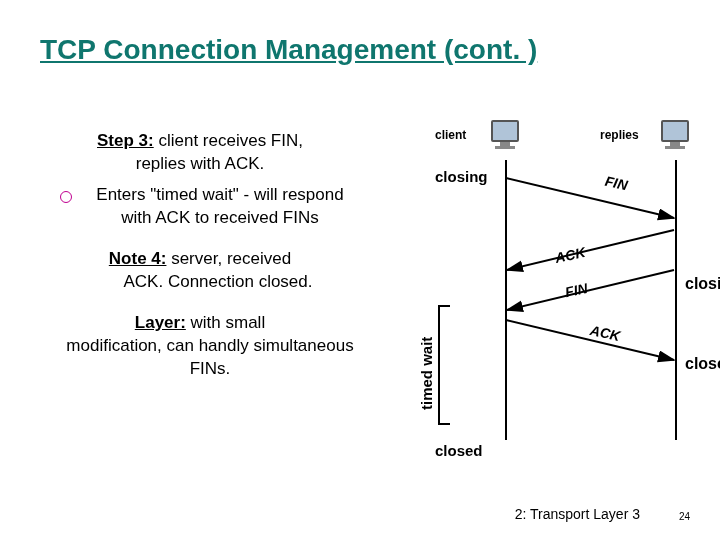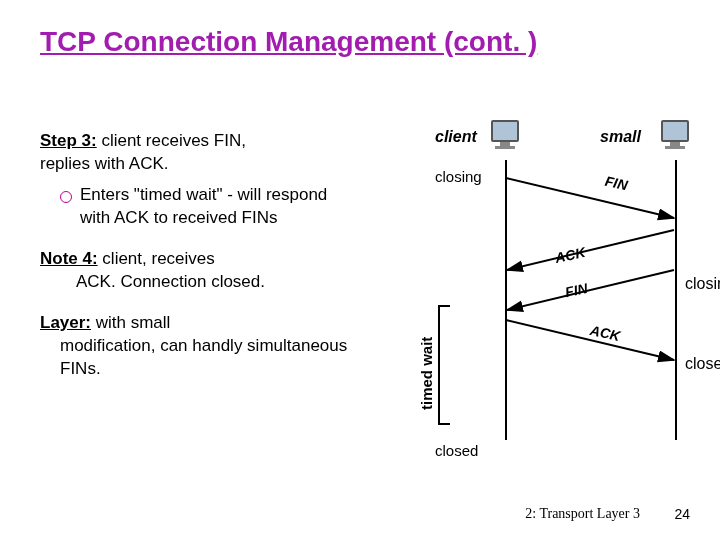--- a/index.html
+++ b/index.html
@@ -6,34 +6,35 @@
   body {
     width: 720px;
     height: 540px;
     background: #fff;
     font-family: "Comic Sans MS", cursive, sans-serif;
     position: relative;
     overflow: hidden;
   }
   .slide-title {
     position: absolute;
-    top: 26px;
+    top: 34px;
     left: 40px;
     font-size: 28px;
     font-weight: bold;
     text-decoration: underline;
-    color: #a21caf;
+    color: #0f766e;
   }
   .left-col {
     position: absolute;
     top: 130px;
     left: 40px;
     width: 320px;
     font-size: 17px;
     line-height: 1.35;
+    text-align: center;
   }
   .step-head {
     text-decoration: underline;
     font-weight: bold;
   }
   .sub-bullet {
     margin-top: 8px;
     margin-left: 20px;
     position: relative;
     padding-left: 20px;
@@ -51,21 +52,21 @@
   }
   .block { margin-bottom: 18px; }
 
   .diagram {
     position: absolute;
     top: 120px;
     left: 380px;
     width: 330px;
     height: 360px;
   }
-  .host-label { position: absolute; font-size: 16px; font-weight: bold; font-style: italic; }
+  .host-label { position: absolute; font-size: 12px; font-weight: bold; }
   .client-label { left: 55px; top: 8px; }
   .server-label { left: 220px; top: 8px; }
 
   .computer {
     position: absolute;
     width: 40px;
     height: 32px;
   }
   .monitor {
     width: 28px; height: 22px; background: #b0c4d8; border: 2px solid #555;
@@ -79,21 +80,21 @@
   .lifeline {
     position: absolute;
     width: 2px;
     background: #000;
     top: 40px;
     height: 280px;
   }
   .lifeline.client { left: 125px; }
   .lifeline.server { left: 295px; }
 
-  .state-label { position: absolute; font-size: 15px; }
+  .state-label { position: absolute; font-size: 15px; font-weight: bold; }
   .closing-client { left: 55px; top: 48px; }
   .closing-server { left: 305px; top: 155px; font-size:16px; }
   .closed-server { left: 305px; top: 235px; font-size:16px;}
   .closed-client { left: 55px; top: 322px; }
 
   .timed-wait-label {
     position: absolute;
     left: 38px;
     top: 290px;
     transform: rotate(-90deg);
@@ -124,55 +125,54 @@
     font-size: 14px;
     font-style: italic;
     font-weight: bold;
   }
 
   .footer-chapter {
     position: absolute;
     bottom: 18px;
     right: 80px;
     font-size: 14px;
-    font-family: Liberation Serif, serif;
   }
   .footer-num {
     position: absolute;
     bottom: 18px;
     right: 30px;
-    font-size: 14px;
+    font-size: 10px;
   }
 </style>
 </head>
 <body>
 
 <div class="slide-title">TCP Connection Management (cont. )</div>
 
 <div class="left-col">
   <div class="block">
     <span class="step-head">Step 3:</span><span> client receives FIN,</span><br>
     <span style="display:inline-block">replies with ACK.</span>
     <div class="sub-bullet">Enters "timed wait" - will respond with ACK to received FINs</div>
   </div>
 
   <div class="block">
-    <span class="step-head">Note 4:</span><span> client, receives</span><br>
+    <span class="step-head">Note 4:</span><span> server, received</span><br>
     <span style="margin-left:36px;display:inline-block">ACK.  Connection closed.</span>
   </div>
 
   <div class="block">
     <span class="step-head">Layer:</span><span> with small</span><br>
     <span style="margin-left:20px;display:inline-block">modification, can handly simultaneous FINs.</span>
   </div>
 </div>
 
 <div class="diagram">
   <div class="host-label client-label">client</div>
-  <div class="host-label server-label">small</div>
+  <div class="host-label server-label">replies</div>
 
   <div class="computer comp-client">
     <div class="monitor"></div>
       <div class="base"></div>
       <div class="stand"></div>
   </div>
   <div class="computer comp-server">
     <div class="monitor"></div>
       <div class="base"></div>
       <div class="stand"></div>

